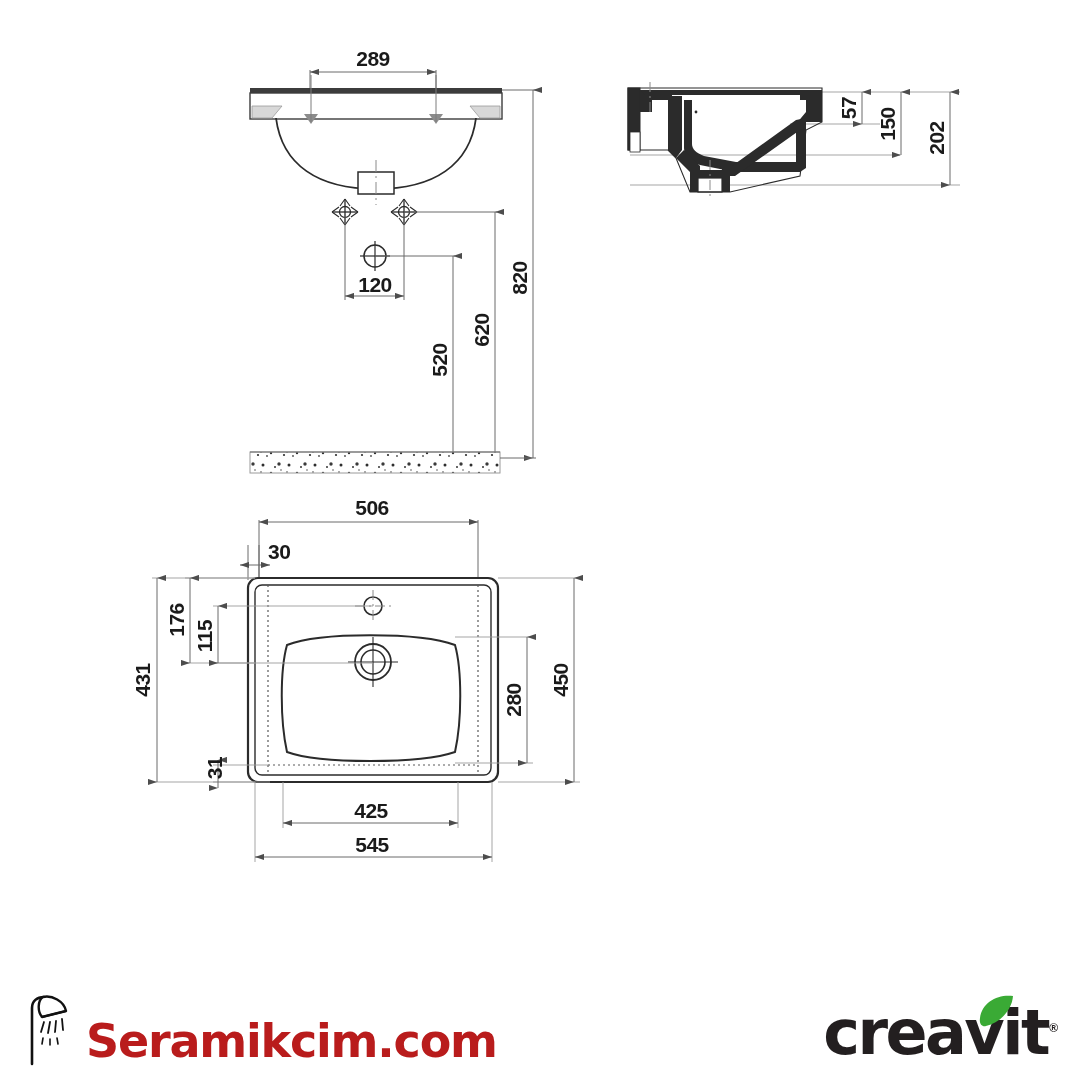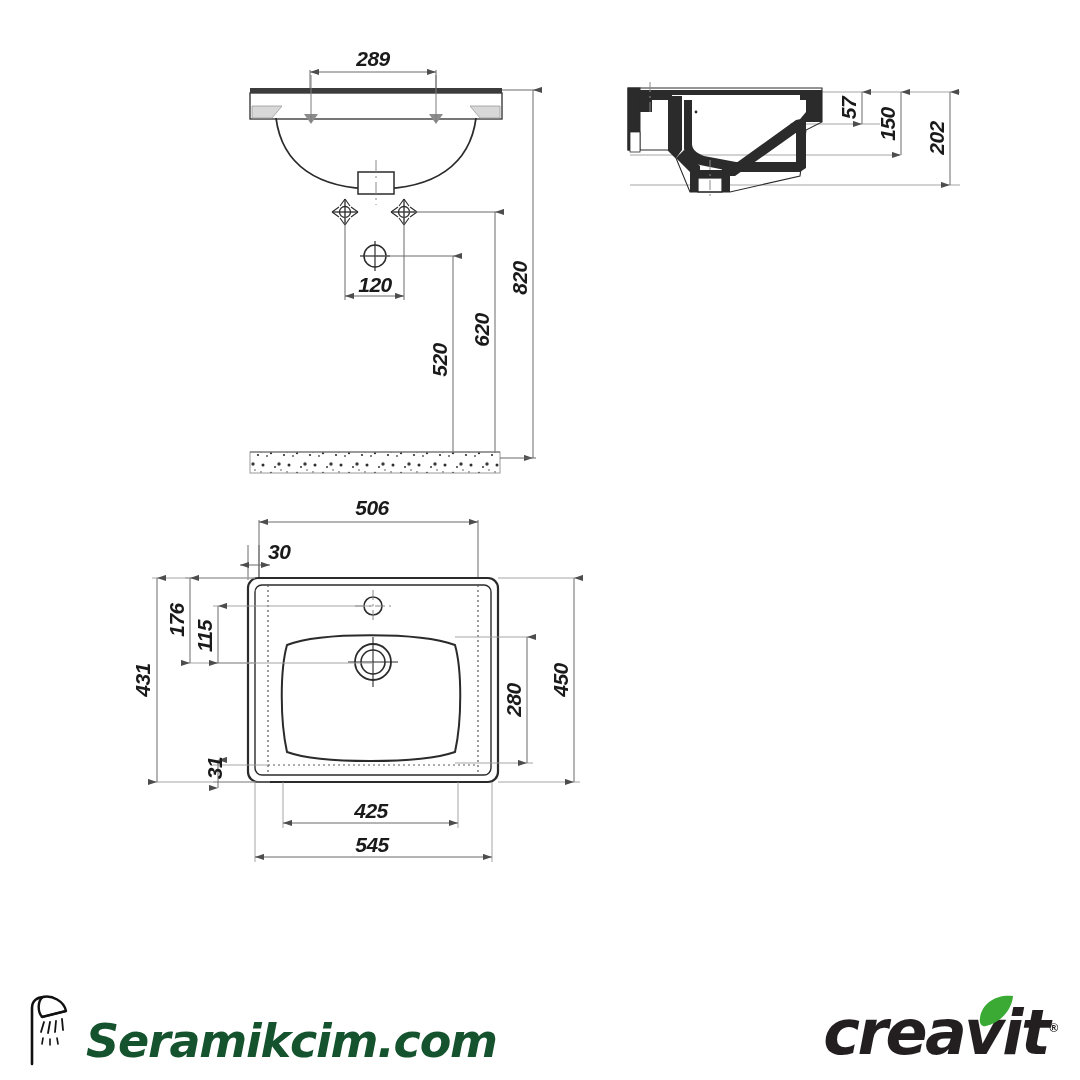--- a/index.html
+++ b/index.html
@@ -13,21 +13,20 @@
     height: 1080px;
     font-family: "Liberation Sans", sans-serif;
     overflow: hidden;
     position: relative;
   }
   #sheet {
     position: relative;
     width: 1080px;
     height: 1080px;
     background: #ffffff;
-    font-style: italic;
   }
   #drawing-svg {
     position: absolute;
     left: 0;
     top: 0;
     width: 1080px;
     height: 1080px;
     display: block;
   }
   .dim-text {
@@ -58,21 +57,21 @@
     left: 24px;
     bottom: 14px;
     display: flex;
     align-items: flex-end;
     height: 84px;
   }
   #seramikcim-wordmark {
     font-family: "DejaVu Sans", sans-serif;
     font-size: 46px;
     font-weight: 700;
-    color: #14532d;
+    color: #b91c1c;
     letter-spacing: -1.2px;
     line-height: 1;
     margin-left: 2px;
     margin-bottom: 2px;
   }
   #creavit-logo {
     position: absolute;
     right: 22px;
     bottom: 16px;
     display: flex;

